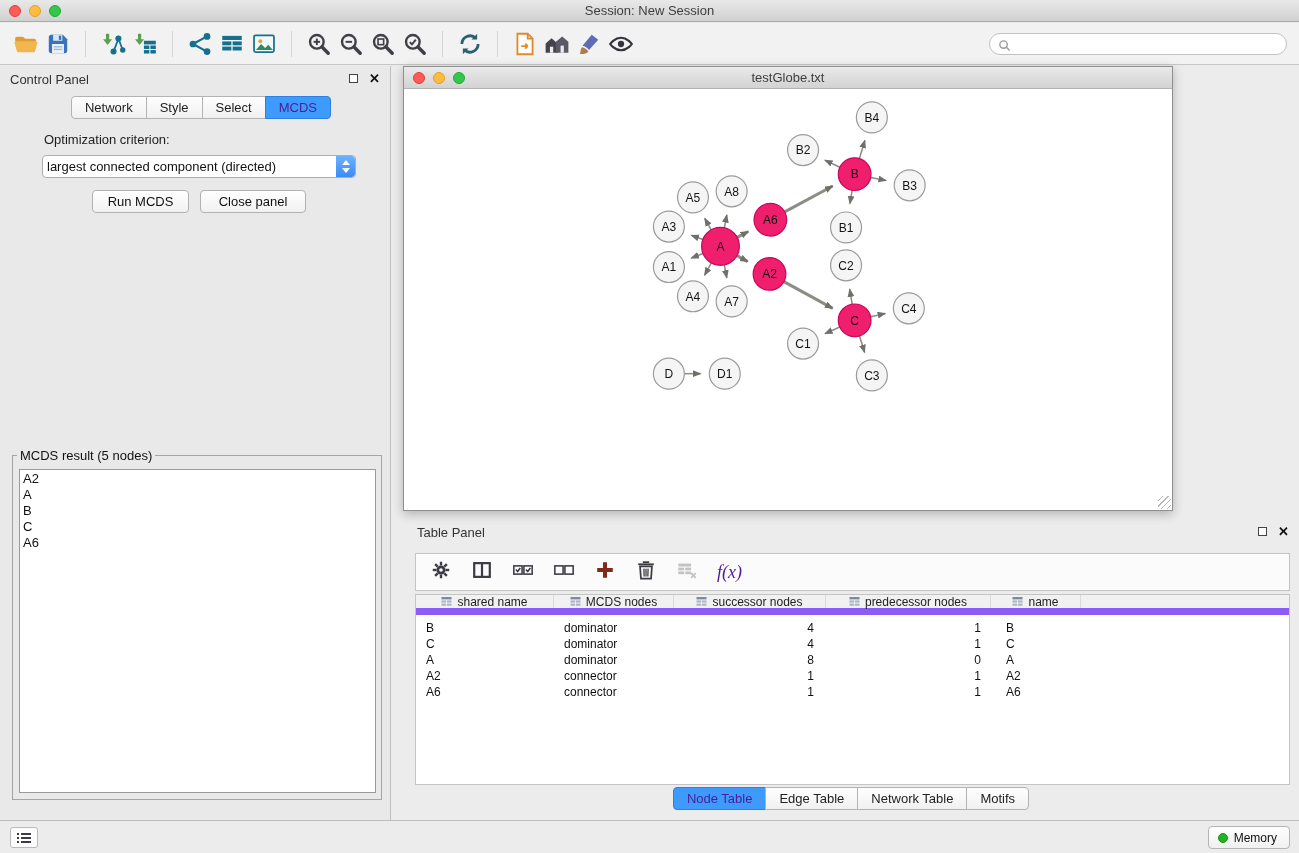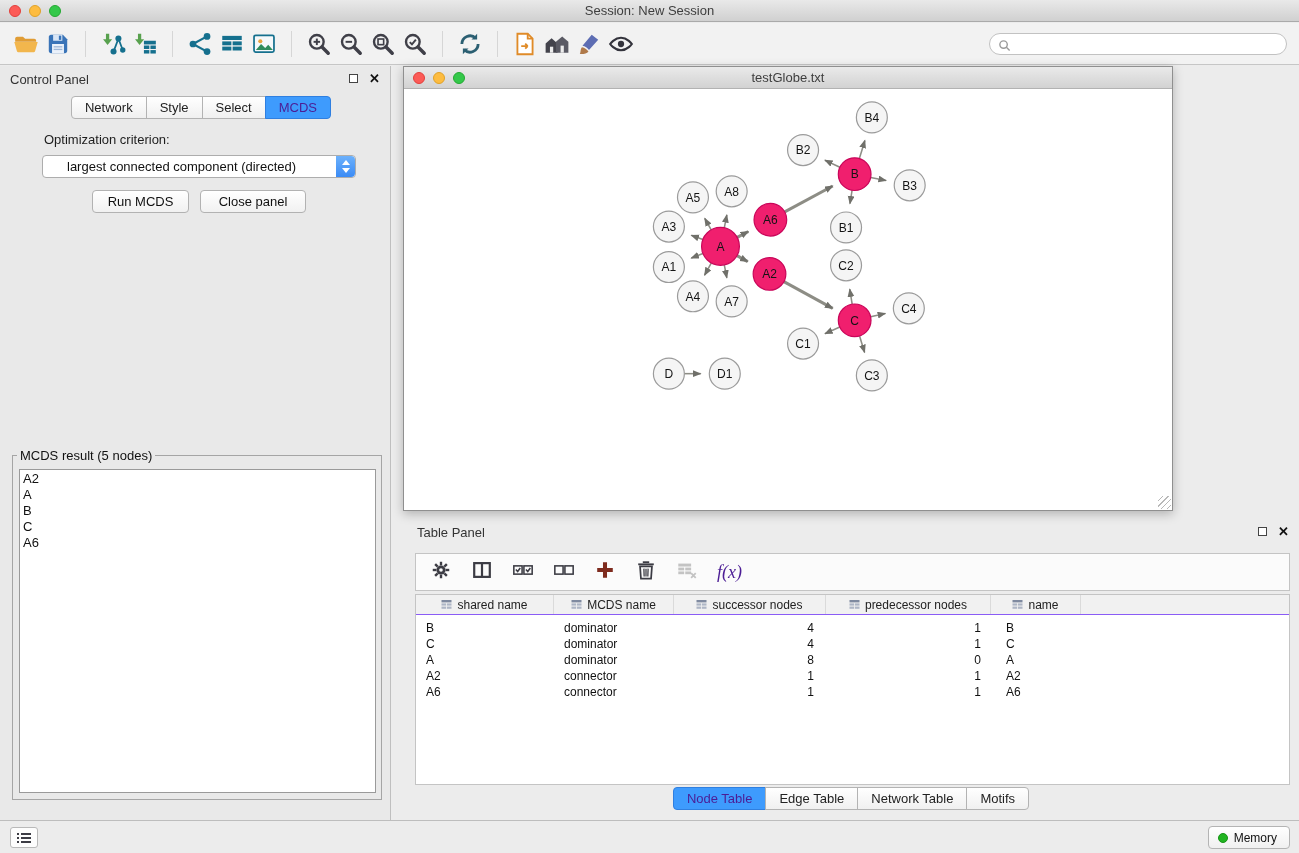--- a/index.html
+++ b/index.html
@@ -38,21 +38,21 @@
   .float-box { width:9px; height:9px; border:1.5px solid #444; background:#fff; display:inline-block; }
   .close-x { font-size:13px; font-weight:bold; color:#111; line-height:11px; }
   .cp-tabs { position:absolute; left:12px; right:0; top:30px; display:flex; justify-content:center; }
   .seg { font-size:13px; padding:3px 13px; background:linear-gradient(#ffffff,#f0f0f0);
     border:1px solid #b3b3b3; margin-left:-1px; color:#222; }
   .seg:first-child { border-radius:4px 0 0 4px; margin-left:0; }
   .seg:last-child { border-radius:0 4px 4px 0; }
   .seg.selected { background:#3e9bfd; border-color:#2f7fe0; color:#4c1d95; }
   .opt-label { position:absolute; left:44px; top:66px; font-size:13px; color:#1d1d1d; }
   .dropdown { position:absolute; left:42px; top:89px; width:314px; height:23px; background:#fff;
-    border:1px solid #adadad; border-radius:4px; font-size:13px; line-height:21px; padding-left:24px; color:#111; }
+    border:1px solid #adadad; border-radius:4px; font-size:13px; line-height:21px; padding-left:4px; color:#111; }
   .dd-stepper { position:absolute; right:0; top:0; bottom:0; width:19px;
     background:linear-gradient(#6cb1fc,#3b8bf5); border-radius:0 4px 4px 0; }
   .dd-stepper::before { content:""; position:absolute; left:5.5px; top:4px; border-left:4px solid transparent;
     border-right:4px solid transparent; border-bottom:5px solid #fff; }
   .dd-stepper::after { content:""; position:absolute; left:5.5px; bottom:4px; border-left:4px solid transparent;
     border-right:4px solid transparent; border-top:5px solid #fff; }
   .mac-btn { position:absolute; top:124px; height:23px; background:linear-gradient(#ffffff,#f1f1f1);
     border:1px solid #b2b2b2; border-radius:4px; font-size:13px; color:#111; padding:0 14px;
     line-height:21px; text-align:center; }
   .btn-run { left:92px; width:97px; }
@@ -76,21 +76,21 @@
     background:repeating-linear-gradient(135deg, transparent 0 3px, #b8b8b8 3px 4px); }
 
   
   .table-panel { position:absolute; left:403px; top:519px; right:0; bottom:33px; }
   .tp-toolbar { position:absolute; left:12px; right:9px; top:34px; height:38px; background:#fbfbfb;
     border:1px solid #c4c4c4; display:flex; align-items:center; padding-left:14px; gap:19px; }
   .tp-toolbar svg { width:22px; height:22px; }
   .fx { font-family:"Liberation Serif",serif; font-style:italic; font-size:18px; color:#4c1d95; }
   .tp-table { position:absolute; left:12px; right:9px; top:75px; bottom:35px; background:#fff;
     border:1px solid #c4c4c4; overflow:hidden; }
-  .thead { display:flex; height:20px; background:#f1f1f1; border-bottom:1px solid #8b5cf6; }
+  .thead { display:flex; height:20px; background:#f1f1f1; border-bottom:7px solid #8b5cf6; }
   .th { display:flex; align-items:center; justify-content:center; gap:5px; font-size:12px;
     color:#222; border-right:1px solid #dadada; }
   .tbody { padding-top:5px; }
   .trow { display:flex; height:16px; align-items:center; }
   .td { font-size:12px; color:#111; white-space:nowrap; }
   .c0{width:138px;} .c1{width:120px;} .c2{width:152px;} .c3{width:165px;} .c4{width:90px;}
   .td.c0{padding-left:10px;} .td.c1{padding-left:10px;}
   .td.num{text-align:right;}
   .td.c2{padding-right:12px;} .td.c3{padding-right:10px;} .td.c4{padding-left:15px;}
   .tp-tabs { position:absolute; bottom:10px; left:0; right:0; display:flex; justify-content:center; }
@@ -507,21 +507,21 @@
           <span>shared name</span>
         </div>
         <div class="th c1">
           <svg width="11" height="11" viewBox="0 0 11 11">
               <rect x="0.5" y="1" width="10" height="2.4" fill="#7f8aa0"></rect>
               <rect x="0.5" y="4.4" width="4.6" height="2.2" fill="#aeb6c6"></rect>
               <rect x="5.9" y="4.4" width="4.6" height="2.2" fill="#aeb6c6"></rect>
               <rect x="0.5" y="7.6" width="4.6" height="2.2" fill="#aeb6c6"></rect>
               <rect x="5.9" y="7.6" width="4.6" height="2.2" fill="#aeb6c6"></rect>
             </svg>
-          <span>MCDS name</span>
+          <span>MCDS nodes</span>
         </div>
         <div class="th c2">
           <svg width="11" height="11" viewBox="0 0 11 11">
               <rect x="0.5" y="1" width="10" height="2.4" fill="#7f8aa0"></rect>
               <rect x="0.5" y="4.4" width="4.6" height="2.2" fill="#aeb6c6"></rect>
               <rect x="5.9" y="4.4" width="4.6" height="2.2" fill="#aeb6c6"></rect>
               <rect x="0.5" y="7.6" width="4.6" height="2.2" fill="#aeb6c6"></rect>
               <rect x="5.9" y="7.6" width="4.6" height="2.2" fill="#aeb6c6"></rect>
             </svg>
           <span>successor nodes</span>

